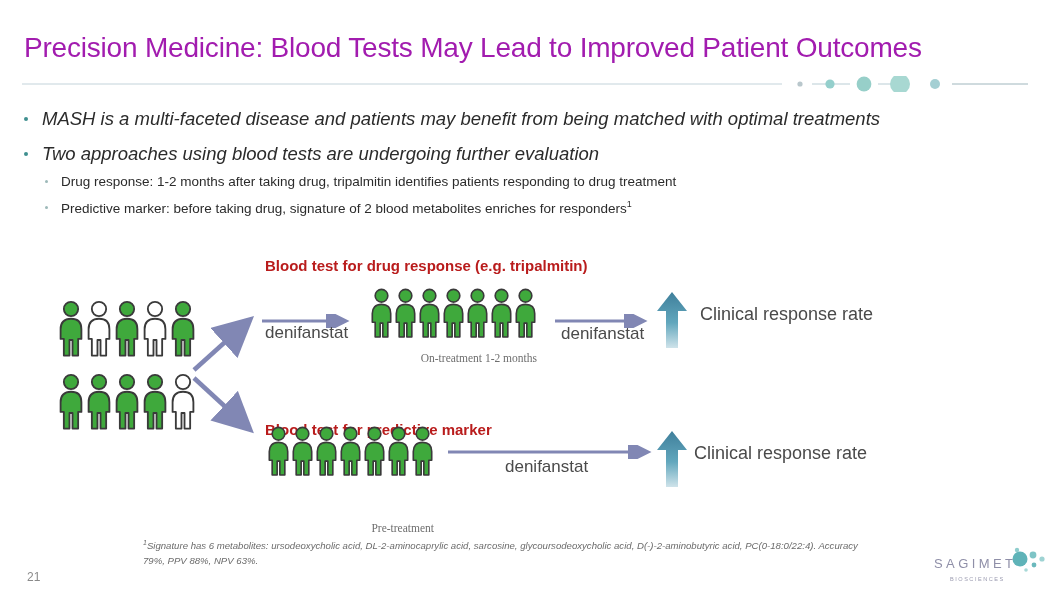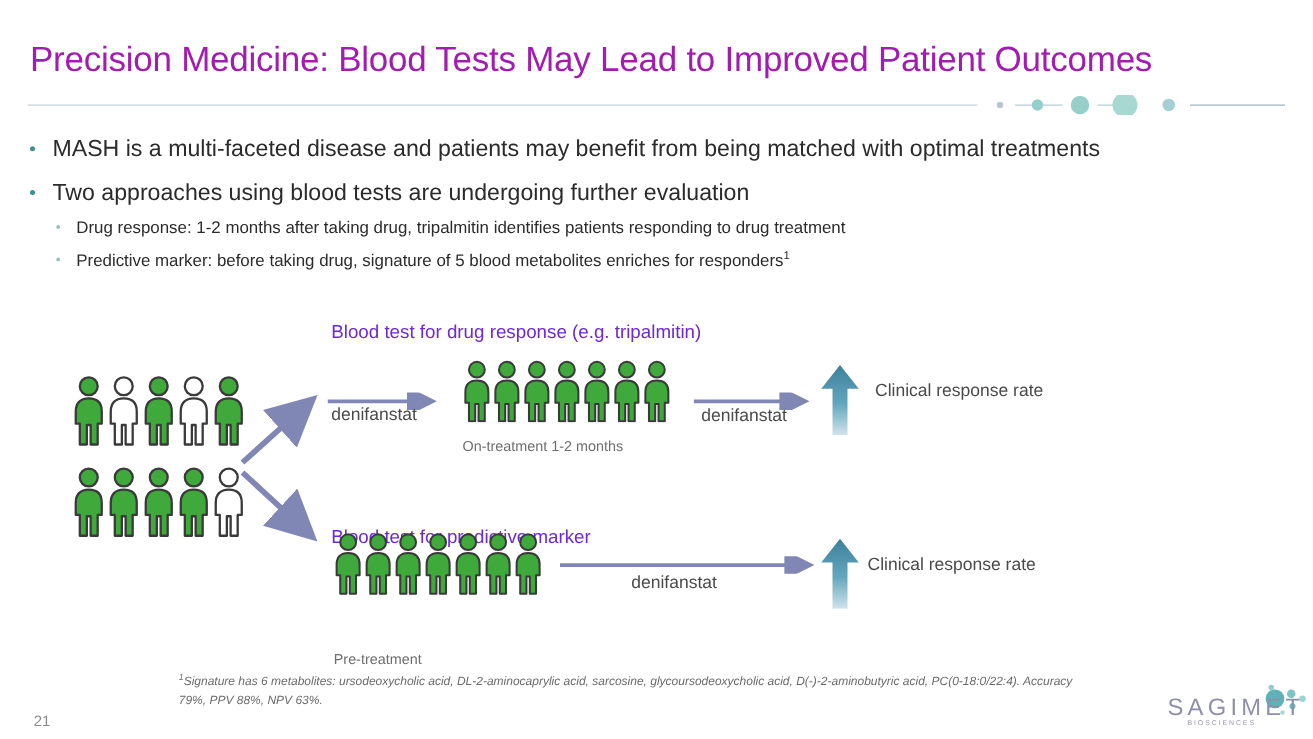--- a/index.html
+++ b/index.html
@@ -37,20 +37,21 @@
     height: 16px;
   }
 
   
   .bullet-l1 {
     position: absolute;
     left: 24px;
     font-size: 18.5px;
     color: #2b2b2b;
     white-space: nowrap;
+    font-style: italic;
   }
   .bullet-l1 .dot {
     display: inline-block;
     width: 4px;
     height: 4px;
     border-radius: 50%;
     background: #3f8f8f;
     vertical-align: middle;
     margin-right: 14px;
     margin-bottom: 3px;
@@ -71,51 +72,52 @@
     vertical-align: middle;
     margin-right: 13px;
     margin-bottom: 2px;
   }
   .bullet-l2 sup { font-size: 9px; }
 
   
   .panel-heading {
     position: absolute;
     font-size: 15px;
-    font-weight: normal;
-    color: #6d28d9;
+    font-weight: bold;
+    color: #b91c1c;
     white-space: nowrap;
   }
 
   
   .people-row {
     position: absolute;
     display: flex;
   }
   .person { display: block; }
 
   .group-caption {
     position: absolute;
     font-size: 11.5px;
     color: #6e6e6e;
     white-space: nowrap;
-    text-align: left;
+    text-align: right;
+    font-family: Liberation Serif, serif;
   }
 
   
   .arrow-svg { position: absolute; }
   .arrow-label {
     position: absolute;
-    font-size: 14px;
+    font-size: 17px;
     color: #4a4a4a;
     white-space: nowrap;
   }
   .outcome-label {
     position: absolute;
-    font-size: 14px;
+    font-size: 18px;
     color: #4a4a4a;
     white-space: nowrap;
   }
 
   
   .footnote {
     position: absolute;
     left: 143px;
     top: 538px;
     width: 730px;
@@ -133,21 +135,21 @@
     top: 570px;
     font-size: 12px;
     color: #8a8a8a;
   }
 
   
   .logo { position: absolute; left: 934px; top: 546px; }
   .logo-word {
     position: absolute;
     left: 0; top: 10px;
-    font-size: 19px;
+    font-size: 13px;
     letter-spacing: 3.4px;
     color: #8f8fa8;
     font-family: "Liberation Sans", sans-serif;
   }
   .logo-sub {
     position: absolute;
     left: 16px; top: 30px;
     font-size: 5.6px;
     letter-spacing: 1.5px;
     color: #9b9bb0;
@@ -178,21 +180,21 @@
 
 <div class="bullet-l1" style="top:143px">
   <span class="dot"></span><span>Two approaches using blood tests are undergoing further evaluation</span>
 </div>
 
 <div class="bullet-l2" style="top:174px">
   <span class="dot"></span><span>Drug response: 1-2 months after taking drug, tripalmitin identifies patients responding to drug treatment</span>
 </div>
 
 <div class="bullet-l2" style="top:199px">
-  <span class="dot"></span><span>Predictive marker: before taking drug, signature of 5 blood metabolites enriches for responders</span><sup>1</sup>
+  <span class="dot"></span><span>Predictive marker: before taking drug, signature of 2 blood metabolites enriches for responders</span><sup>1</sup>
 </div>
 
 <div class="people-row" id="src-row-0" style="left:58px; top:300px; gap:2px;">
     <svg width="26" height="57" viewBox="0 0 24 52" class="person">
       <circle cx="12" cy="8" r="6.6" fill="#3fa93c" stroke="#3a3a3a" stroke-width="1.7"></circle>
       <path d="M12,17 C5.6,17 2.4,20.6 2.4,26.6 L2.4,35.6 L5.4,35.6 L5.4,51 L10.6,51 L10.6,36.6 L13.4,36.6 L13.4,51 L18.6,51 L18.6,35.6 L21.6,35.6 L21.6,26.6 C21.6,20.6 18.4,17 12,17 Z" fill="#3fa93c" stroke="#3a3a3a" stroke-width="1.7" stroke-linejoin="round"></path>
     </svg>
     <svg width="26" height="57" viewBox="0 0 24 52" class="person">
       <circle cx="12" cy="8" r="6.6" fill="#ffffff" stroke="#3a3a3a" stroke-width="1.7"></circle>
       <path d="M12,17 C5.6,17 2.4,20.6 2.4,26.6 L2.4,35.6 L5.4,35.6 L5.4,51 L10.6,51 L10.6,36.6 L13.4,36.6 L13.4,51 L18.6,51 L18.6,35.6 L21.6,35.6 L21.6,26.6 C21.6,20.6 18.4,17 12,17 Z" fill="#ffffff" stroke="#3a3a3a" stroke-width="1.7" stroke-linejoin="round"></path>

